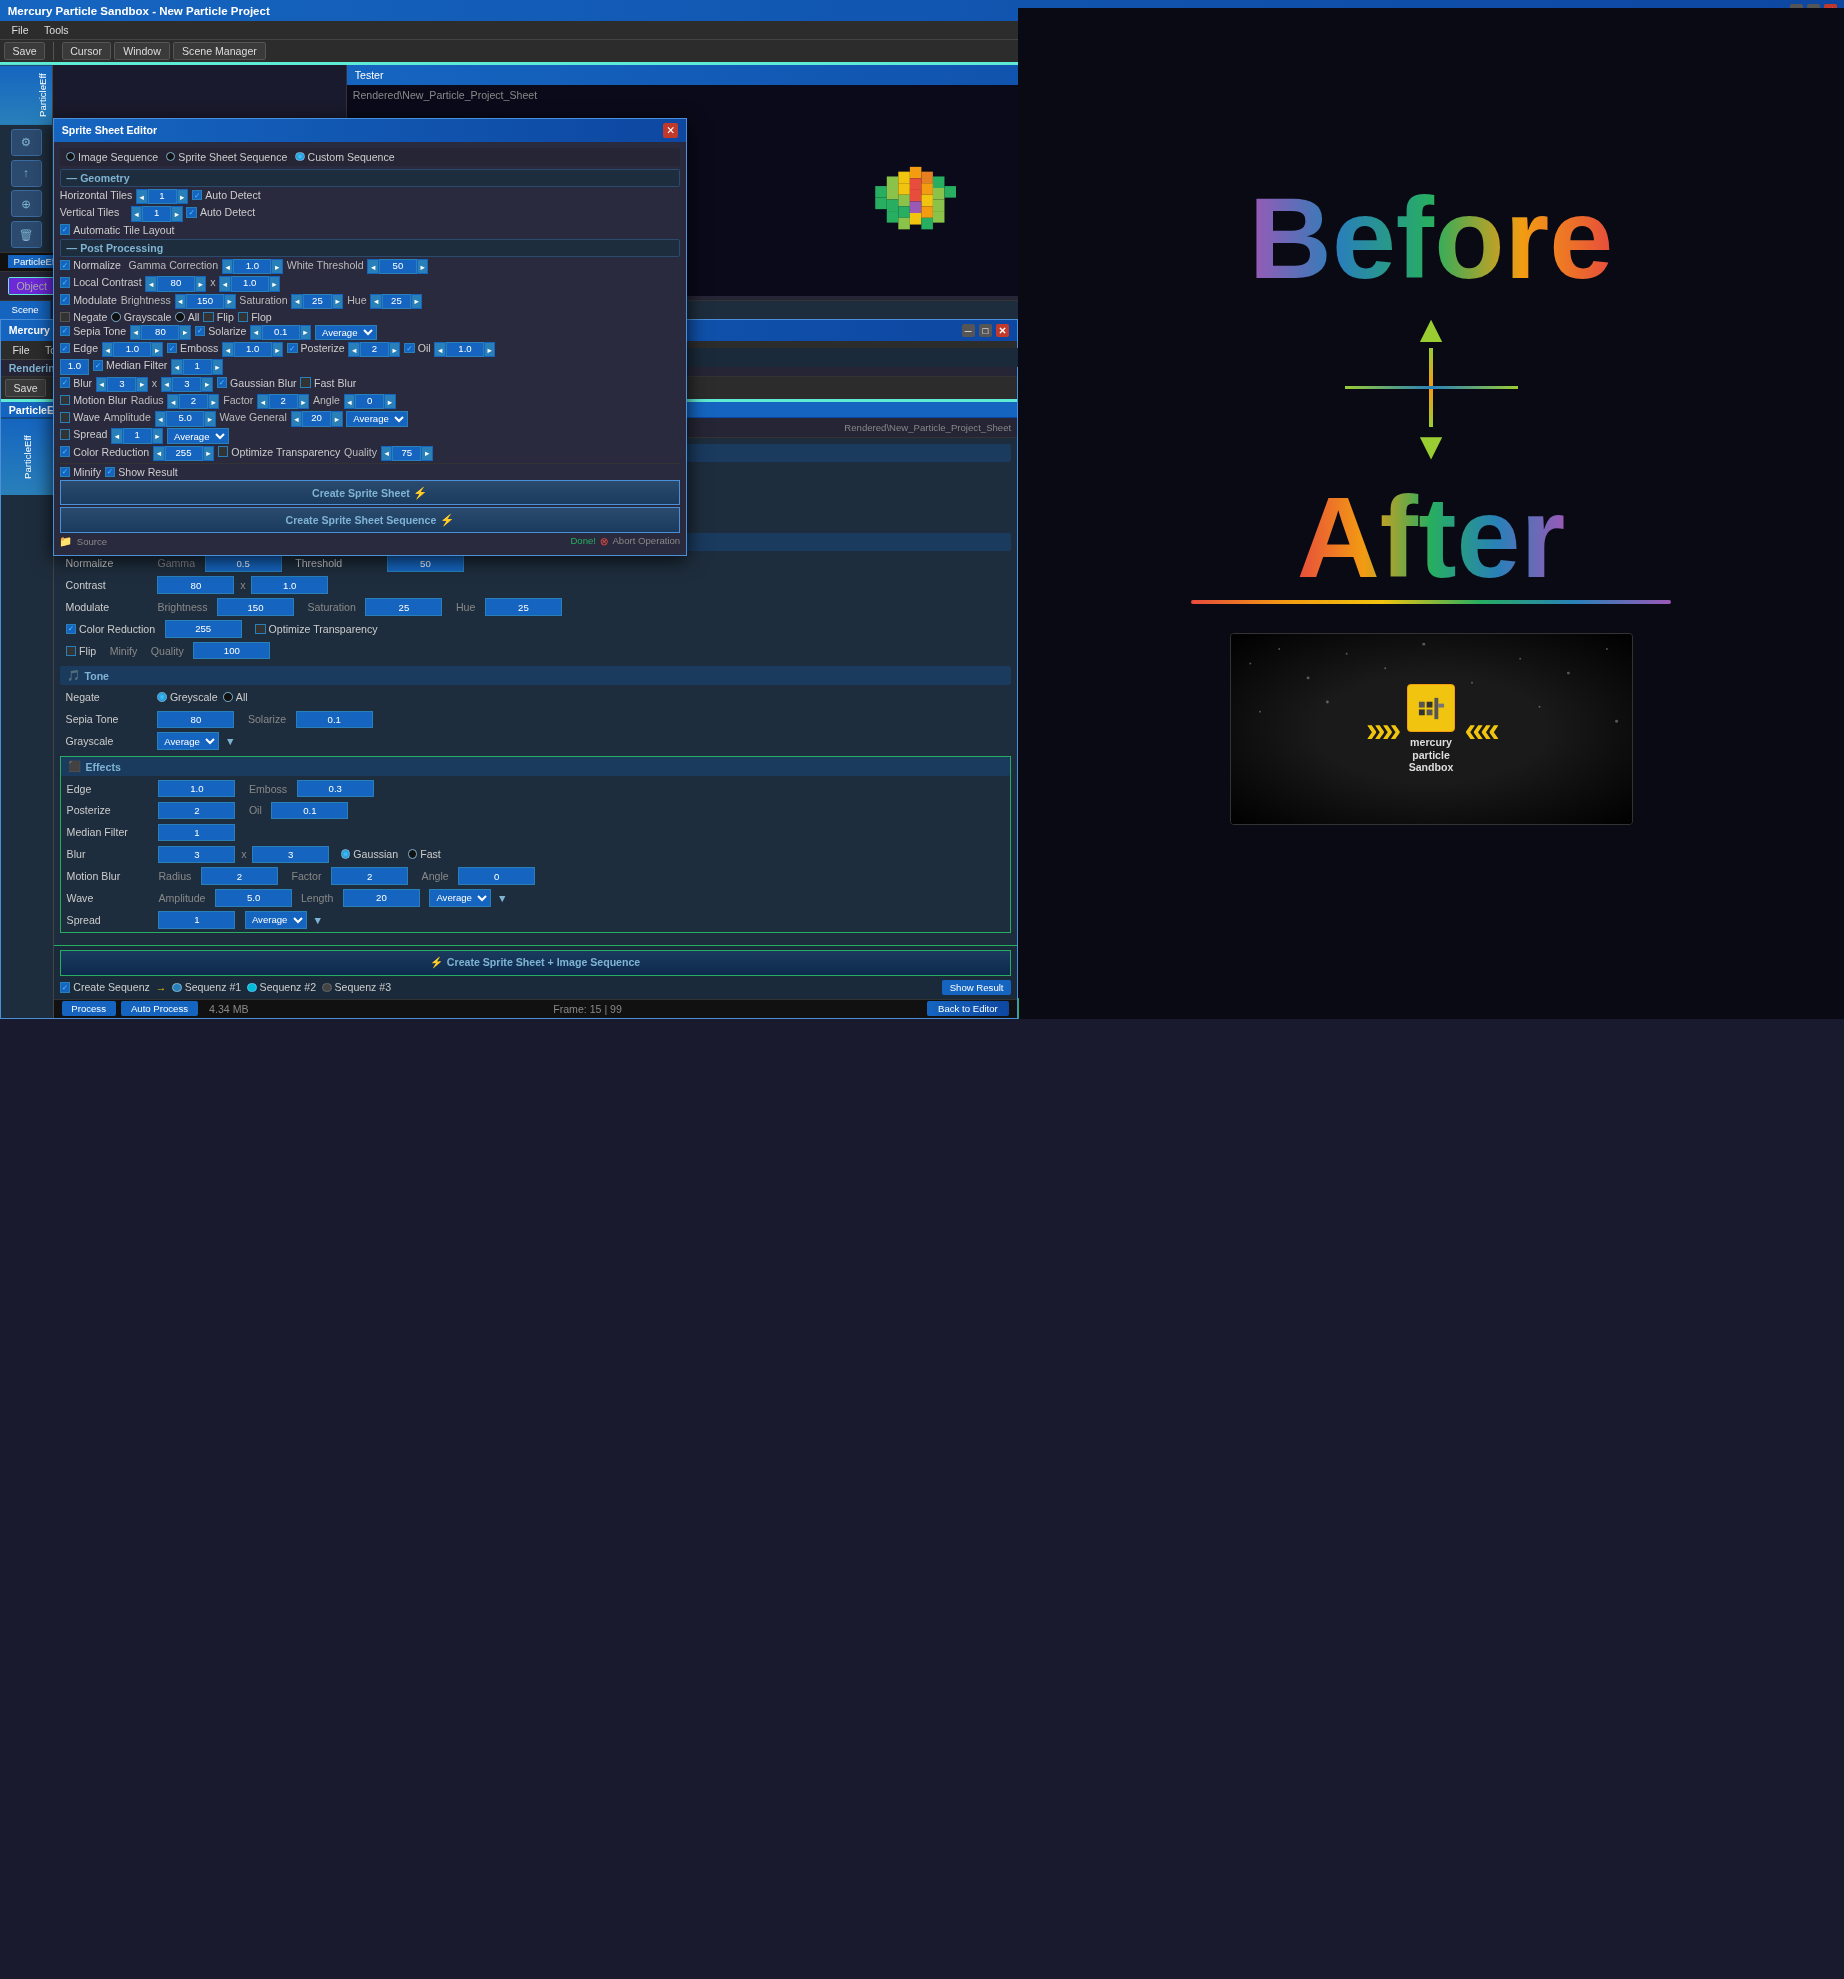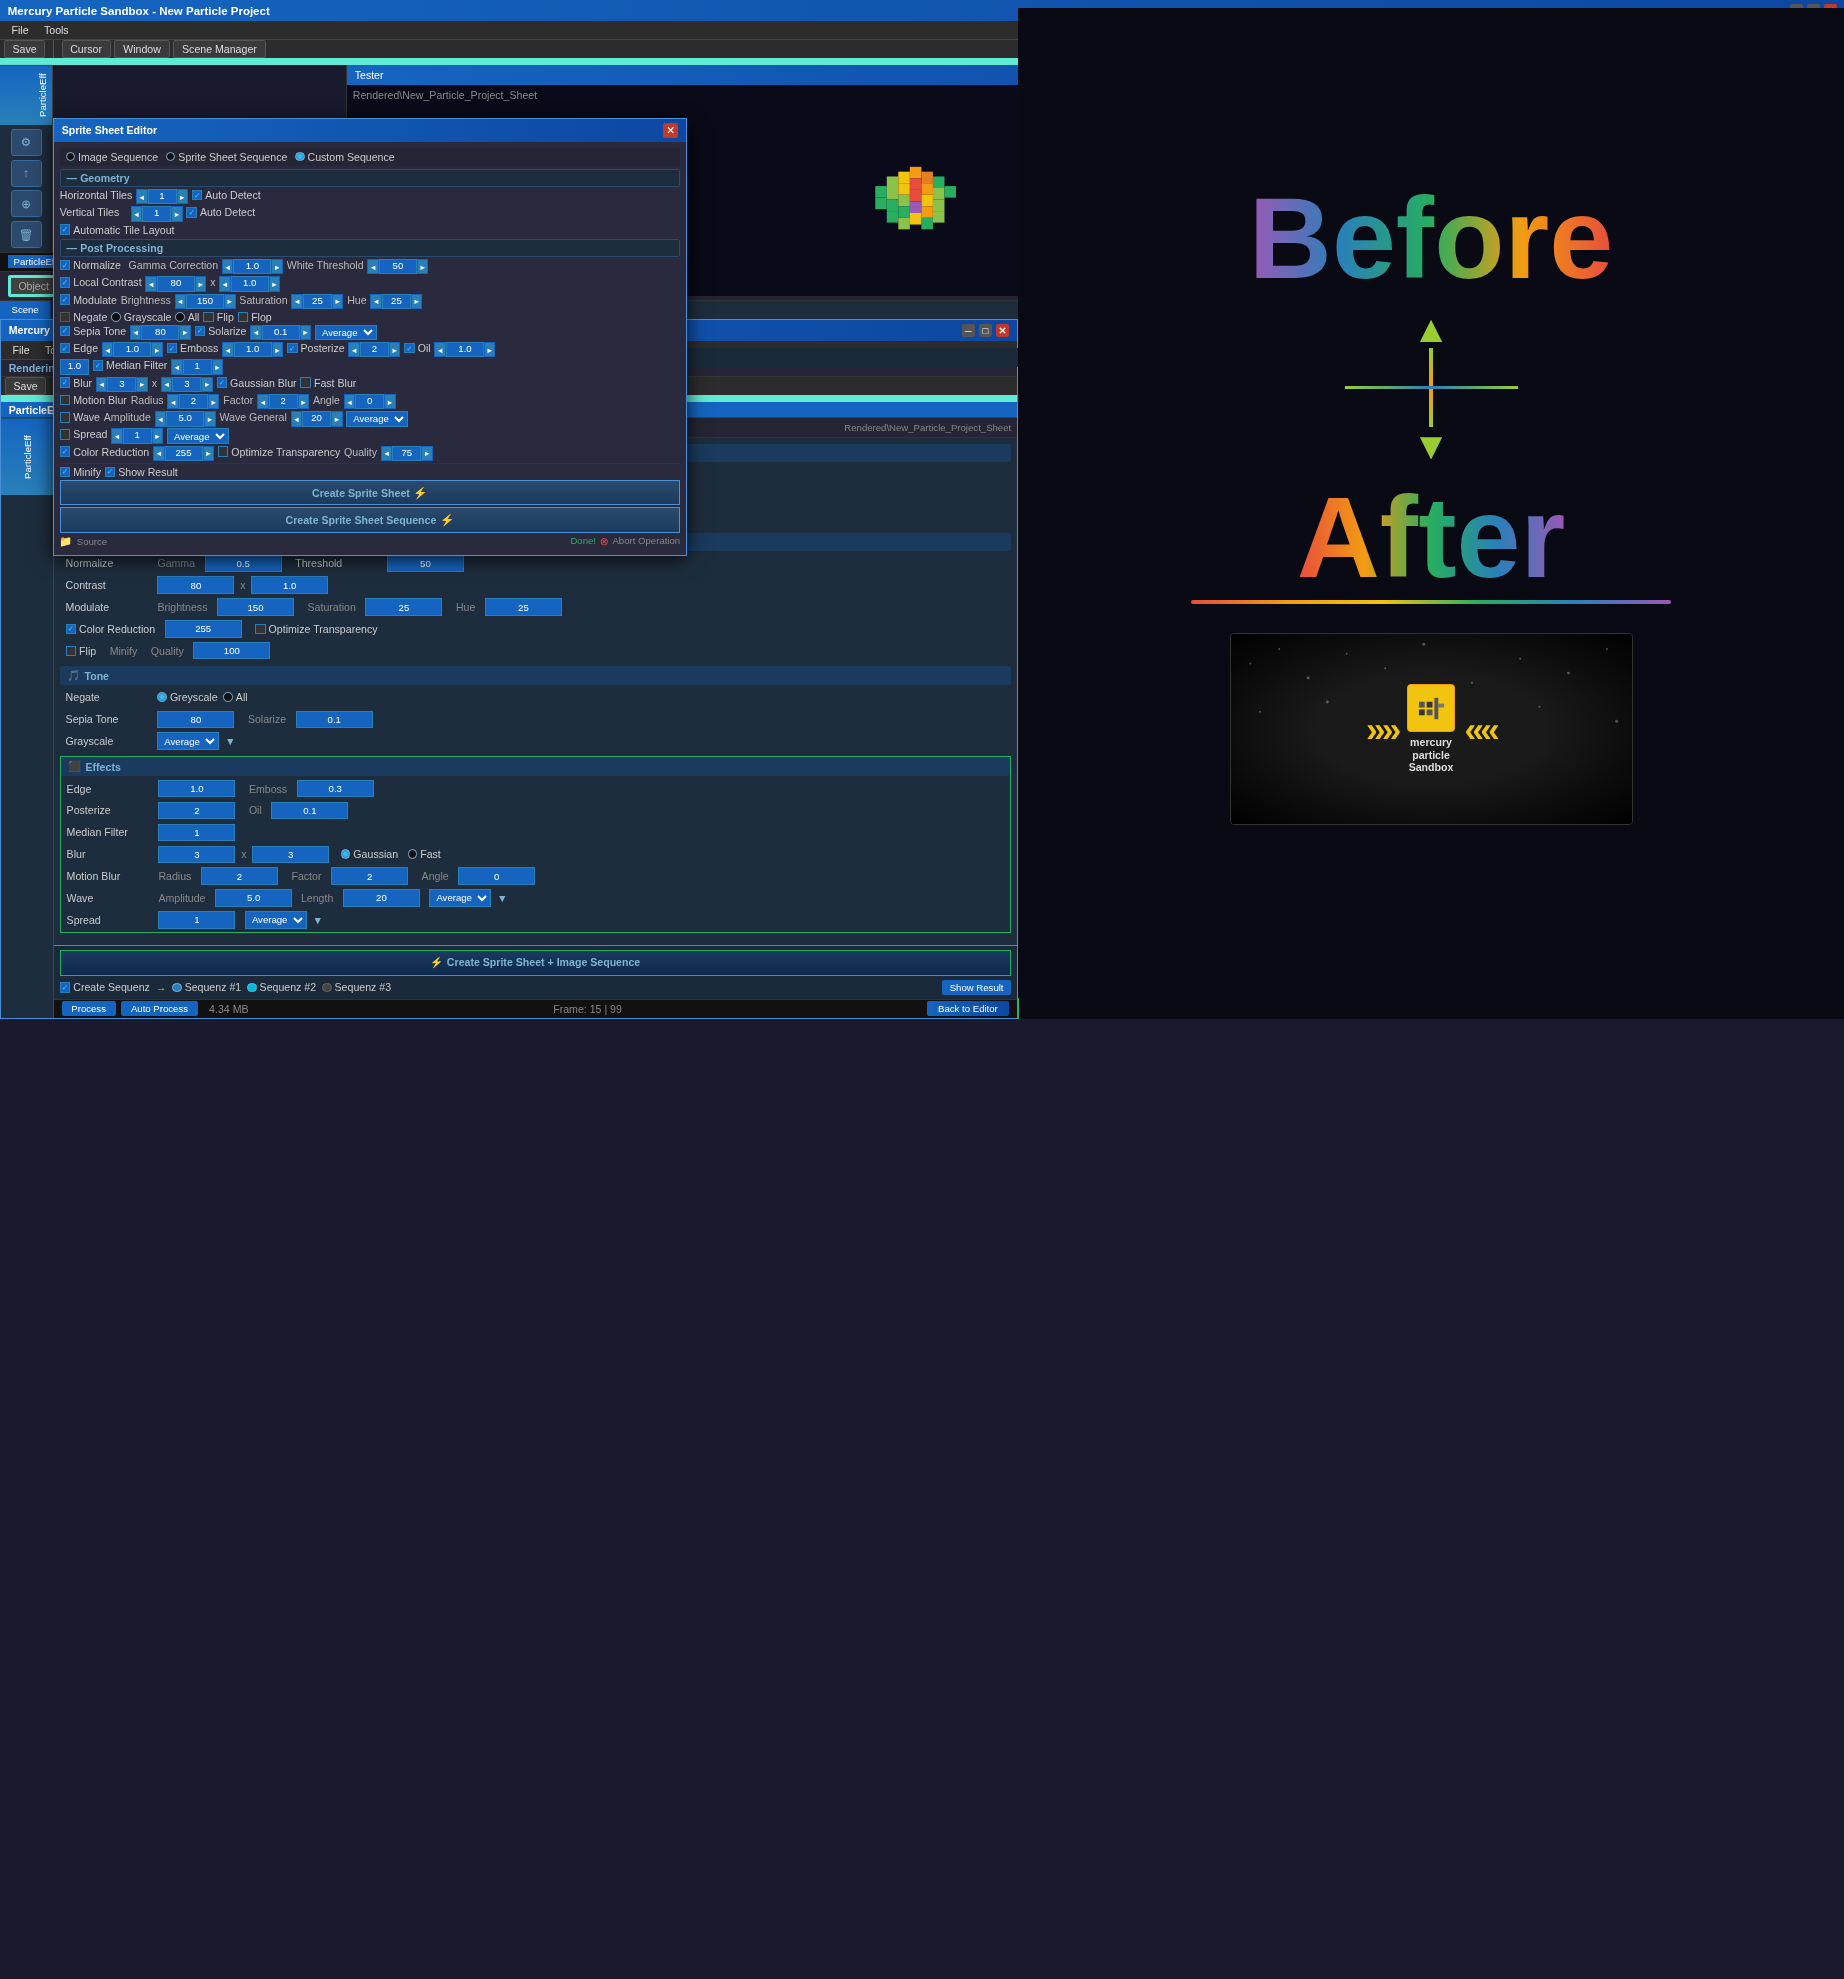--- a/index.html
+++ b/index.html
@@ -40,21 +40,21 @@
     }
 
     
     .toolbar {
       background: #2c2c2c;
       display: flex;
       align-items: center;
       height: 25px;
       padding: 1.9px 3.8px;
       gap: 3.8px;
-      border-bottom: 7px solid #5eead4;
+      border-bottom: 3px solid #5eead4;
     }
     .toolbar-btn {
       background: #3a3a3a;
       border: 1px solid #555;
       color: #ddd;
       padding: 1.9px 7.7px;
       cursor: pointer;
       font-size: 10.6px;
       border-radius: 1.9px;
     }
@@ -307,22 +307,22 @@
     .object-bar {
       background: #252535;
       height: 29px;
       display: flex;
       align-items: center;
       padding: 0 7.7px;
       gap: 7.7px;
       border-top: 1px solid #333;
     }
     .obj-tag {
-      background: #404040;
-      border: 3px solid #5eead4;
+      background: #6d28d9;
+      border: 1px solid #5eead4;
       color: #aaa;
       padding: 1.9px 7.7px;
       font-size: 10.6px;
       border-radius: 1.9px;
     }
 
     
     .second-window {
       width: 1018px;
       background: #1e2d3d;

